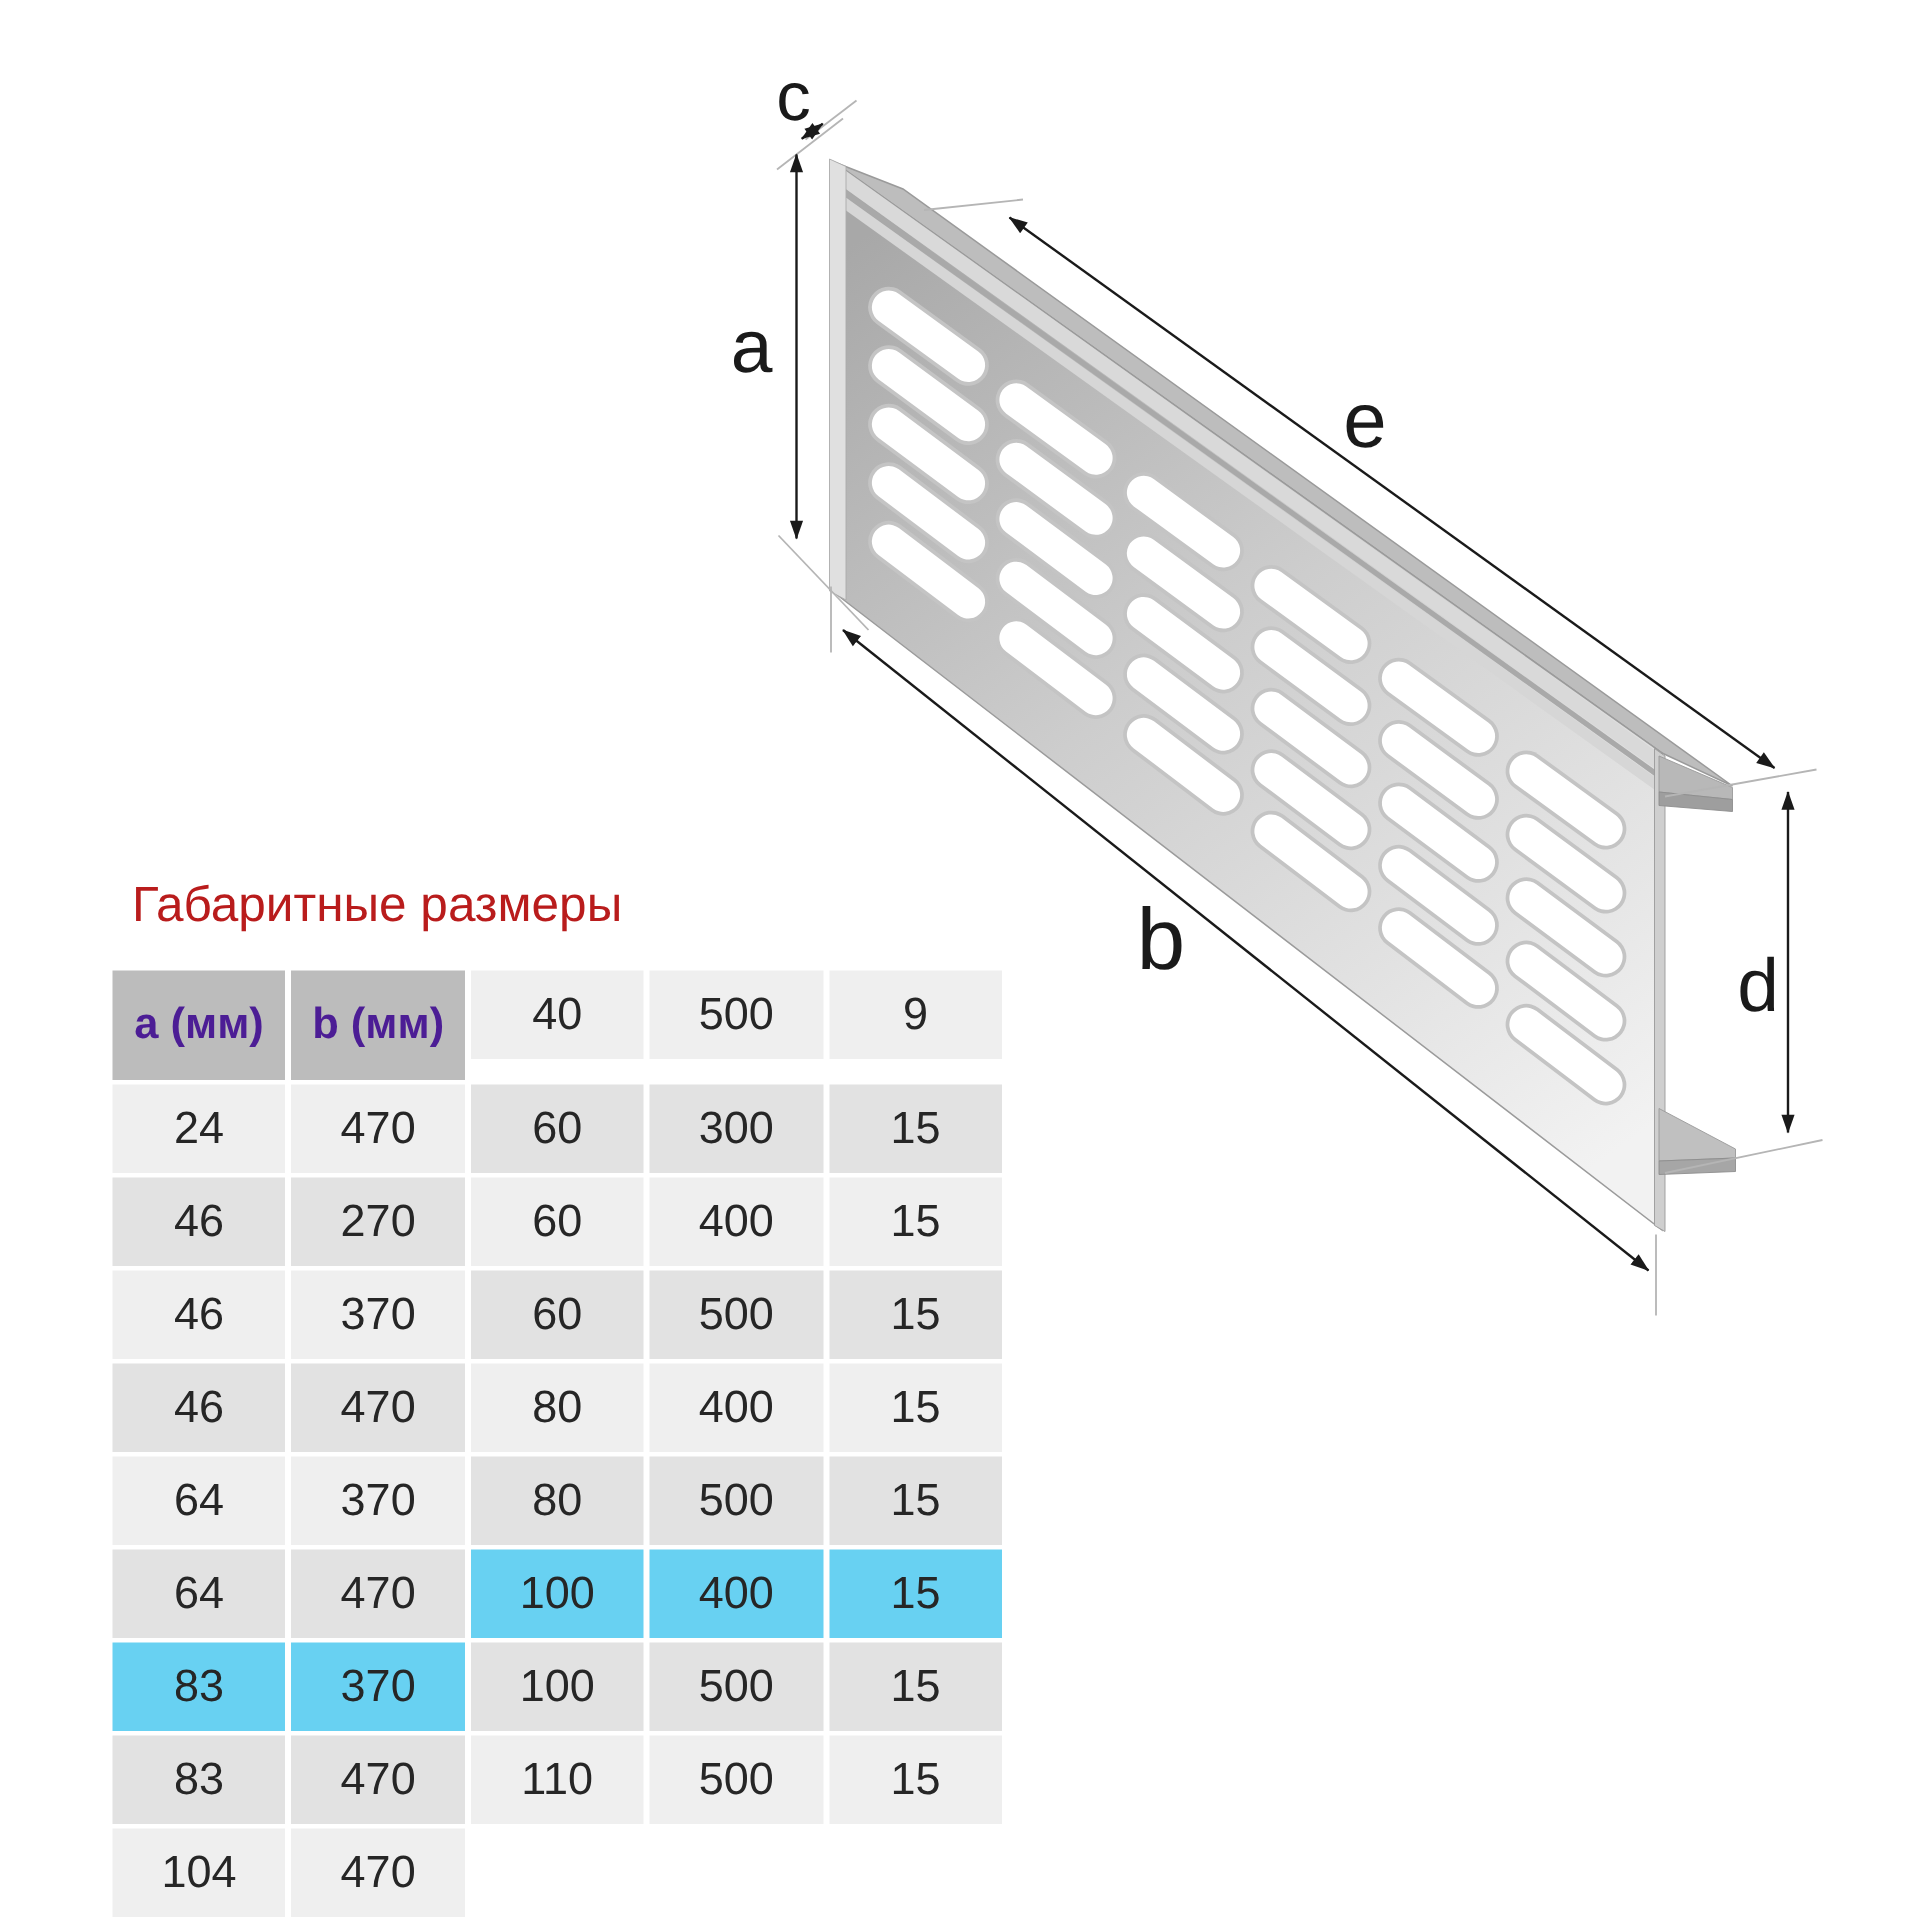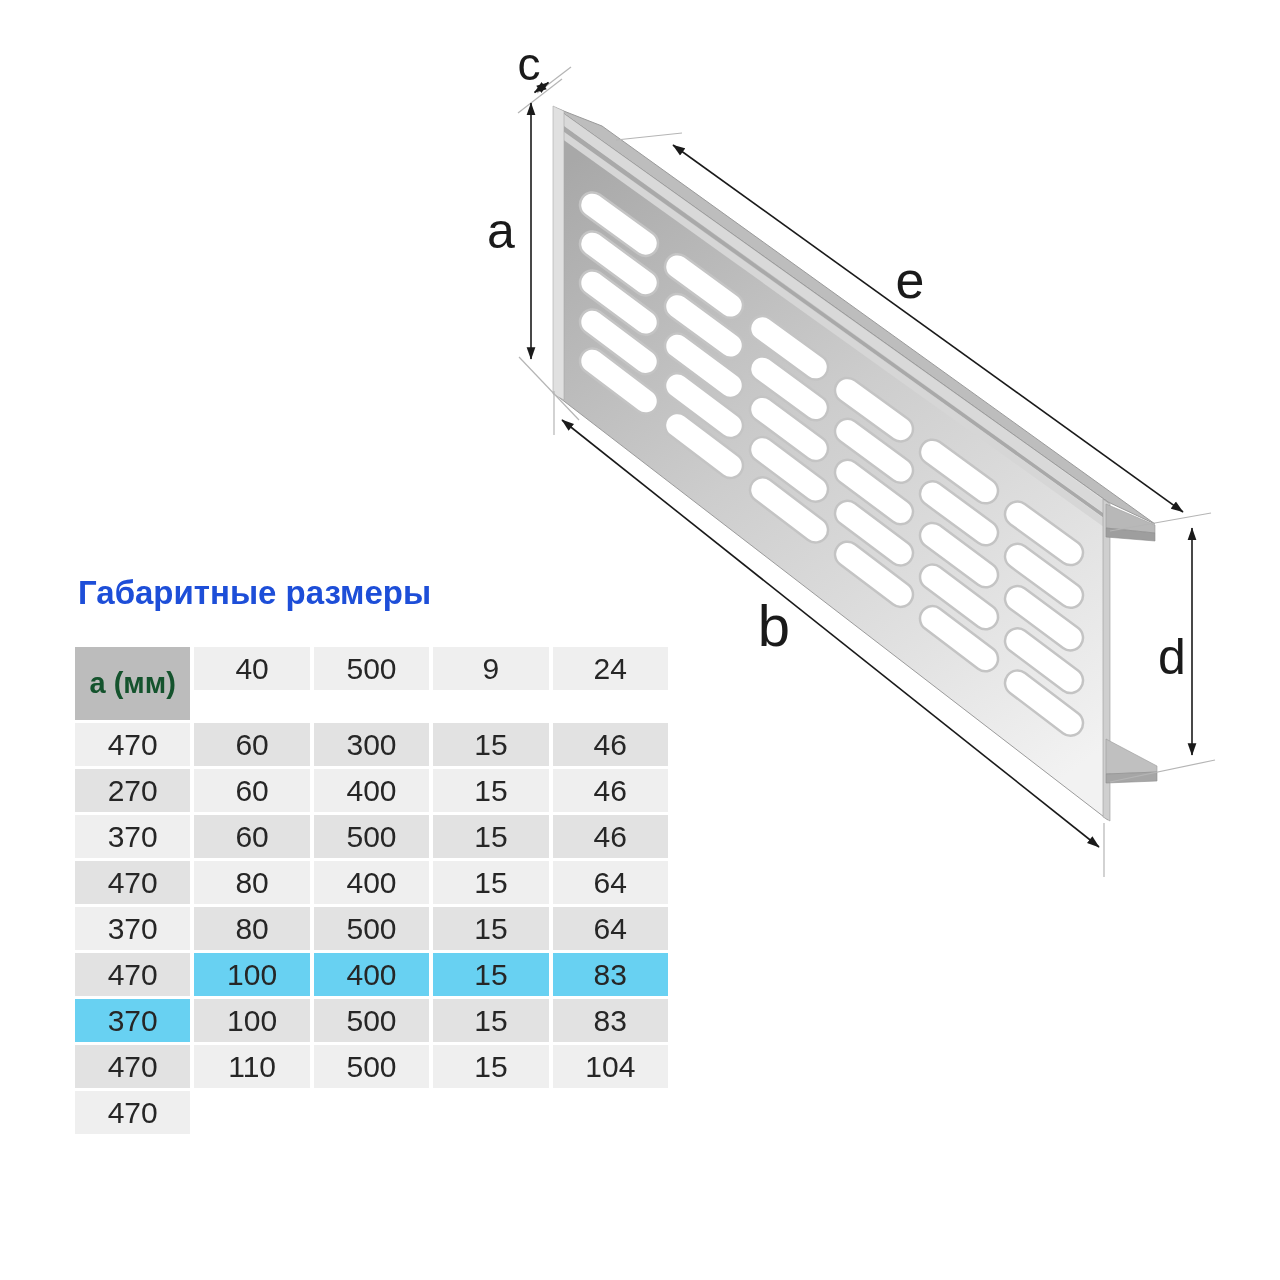--- a/index.html
+++ b/index.html
@@ -1,26 +1,26 @@
 <!DOCTYPE html>
 <html style="--highlight: #68d1f2; --header-bg: #bcbcbc; --row-light: #efefef; --row-dark: #e2e2e2; --dim-line: #1a1a1a;"><head>
 <meta charset="utf-8">
 <style>
   html,body{margin:0;padding:0;background:#fff;}
   .canvas{position:relative;width:1280px;height:1280px;background:#ffffff;overflow:hidden;
           font-family:"Liberation Sans",sans-serif;}
   .diagram{position:absolute;left:0;top:0;width:1280px;height:1280px;}
-  .title{position:absolute;left:78px;top:574px;margin:0;font-size:33px;font-weight:bold;
-         color:#1d4ed8;font-family:"Liberation Sans",sans-serif;}
+  .title{position:absolute;left:78px;top:574px;margin:10px;font-size:33px;font-weight:normal;
+         color:#b91c1c;font-family:"Liberation Sans",sans-serif;}
   .dim-table{position:absolute;left:75px;top:647px;width:593px;display:grid;
              grid-template-columns:repeat(5,1fr);gap:3px 4px;background:#ffffff;}
-  .dim-table .cell{height:43px;display:flex;align-items:center;justify-content:center;
+  .dim-table .cell{height:59px;display:flex;align-items:center;justify-content:center;
                    font-size:30px;color:#262626;background:var(--row-light,#efefef);}
   .dim-table .head{height:73px;font-weight:bold;font-size:29px;
-                   background:var(--header-bg,#bcbcbc);color:#14532d;}
+                   background:var(--header-bg,#bcbcbc);color:#4c1d95;}
   .dim-table .dark{background:var(--row-dark,#e2e2e2);}
   .dim-table .hl{background:var(--highlight,#68d1f2);}
   .dimlabel{fill:#1a1a1a;font-family:"Liberation Sans",sans-serif;}
   .dimline{stroke:var(--dim-line,#1a1a1a);stroke-width:1.6;fill:none;}
   .extline{stroke:#b5b5b5;stroke-width:1.2;fill:none;}
 </style>
 </head>
 <body>
 
 <div class="canvas">
@@ -143,20 +143,21 @@
     <text class="dimlabel" x="501" y="248" font-size="50" text-anchor="middle">a</text>
     <text class="dimlabel" x="910" y="298" font-size="52" text-anchor="middle">e</text>
     <text class="dimlabel" x="774" y="646" font-size="58" text-anchor="middle">b</text>
     <text class="dimlabel" x="1172" y="674" font-size="50" text-anchor="middle">d</text>
   </svg>
 
   <h1 class="title">Габаритные размеры</h1>
 
   <div class="dim-table" id="dim-table">
       <div class="cell head">a (мм)</div>
+      <div class="cell head">b (мм)</div>
       <div class="cell light">40</div>
       <div class="cell light">500</div>
       <div class="cell light">9</div>
       <div class="cell light">24</div>
       <div class="cell light">470</div>
       <div class="cell dark">60</div>
       <div class="cell dark">300</div>
       <div class="cell dark">15</div>
       <div class="cell dark">46</div>
       <div class="cell dark">270</div>

